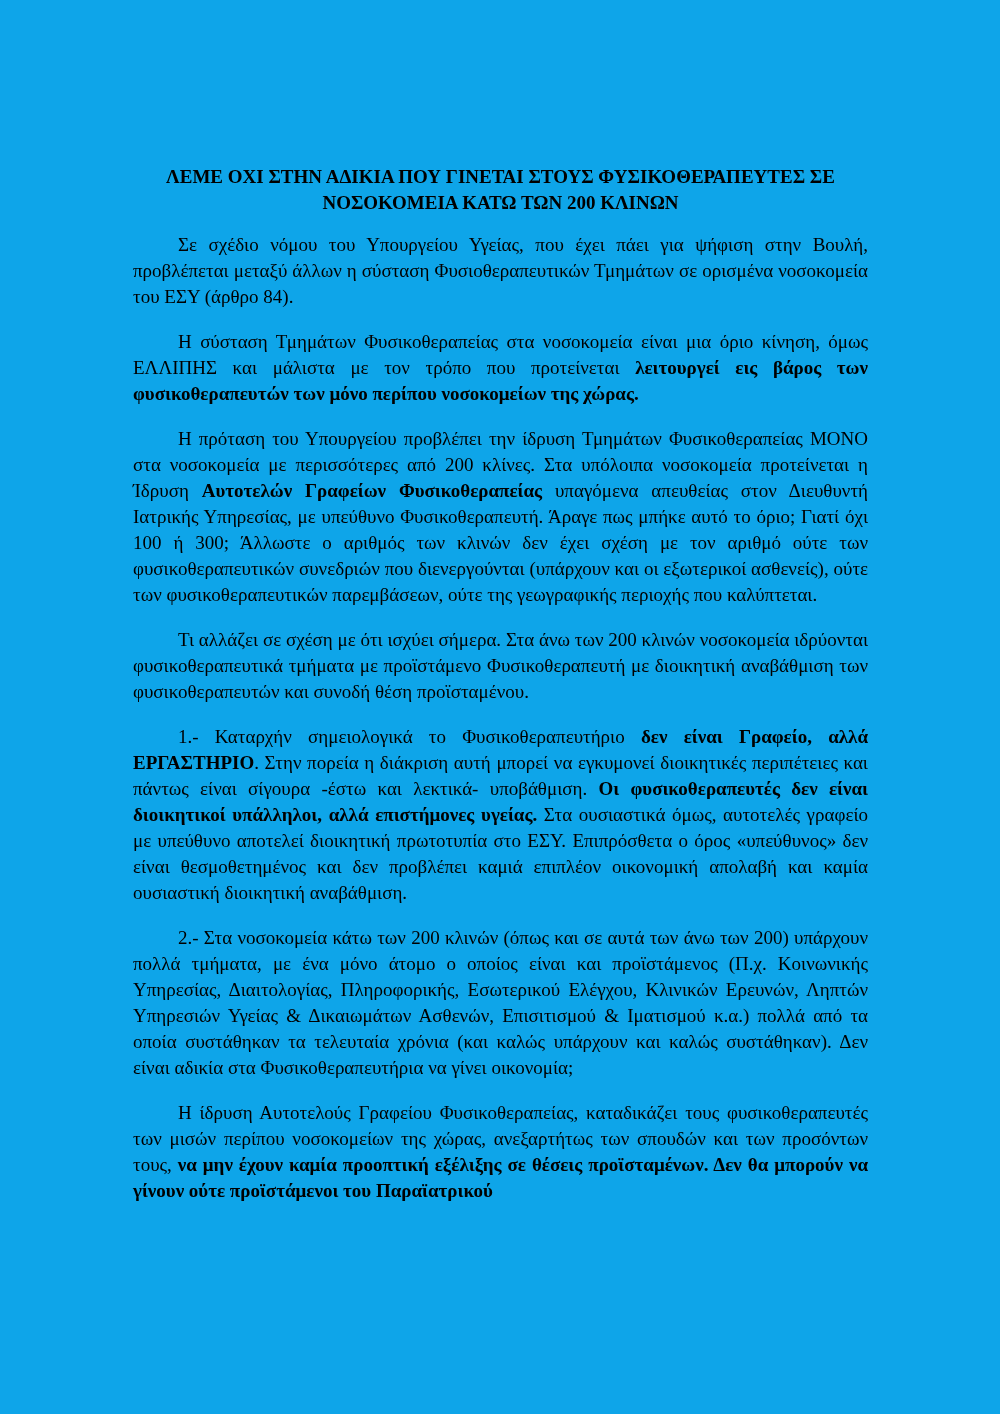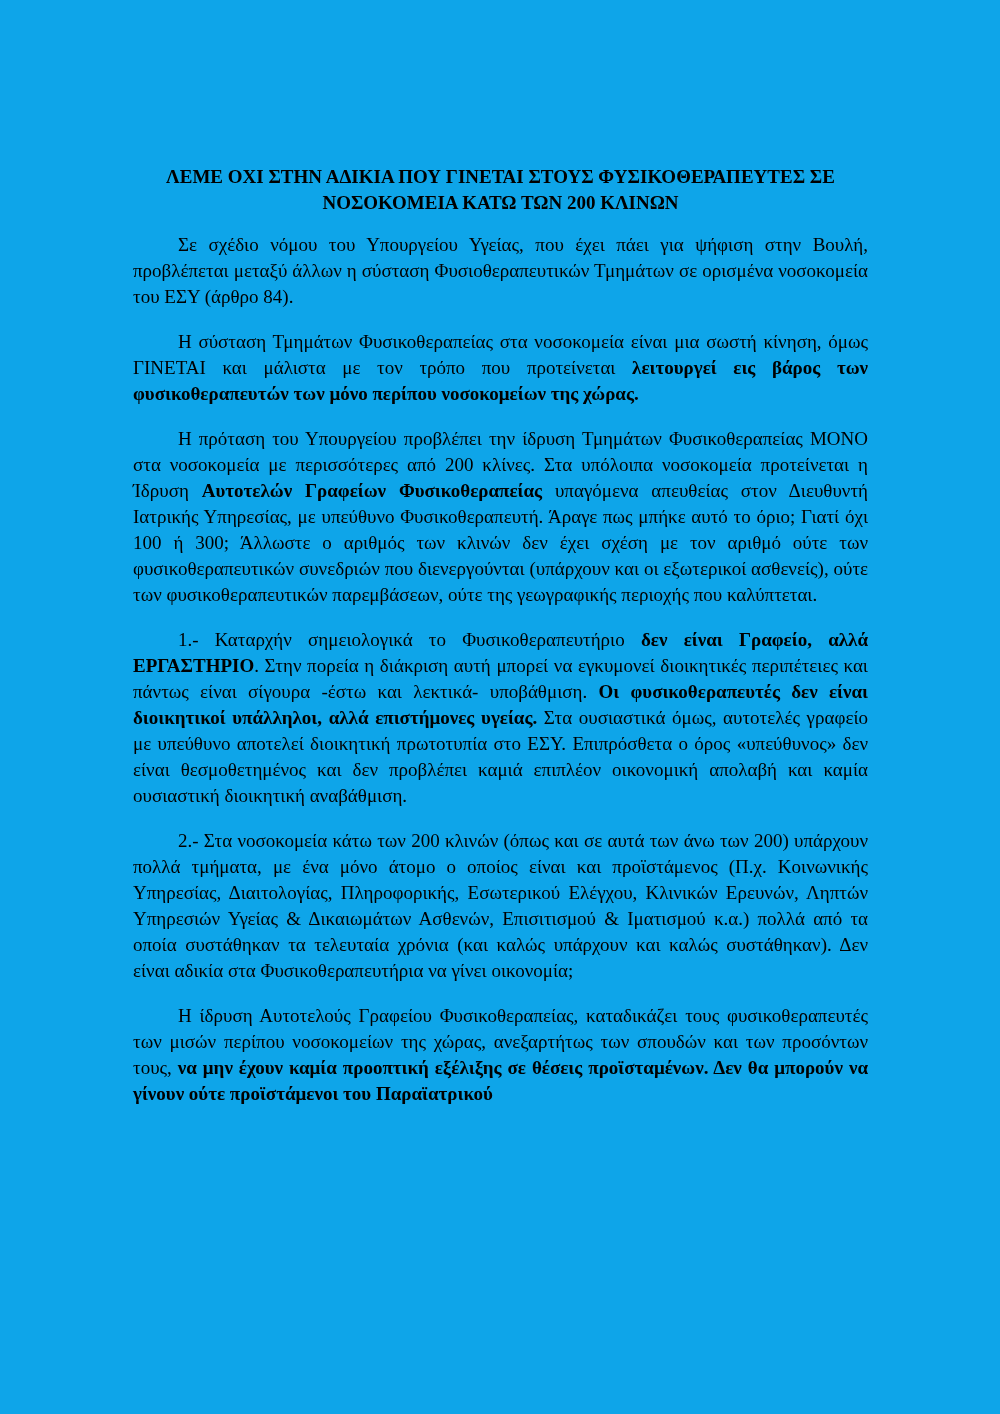--- a/index.html
+++ b/index.html
@@ -39,19 +39,20 @@
     font-weight: bold;
   }
 </style>
 </head>
 <body>
 
 <div class="page">
   <h1 class="doc-title">ΛΕΜΕ ΟΧΙ ΣΤΗΝ ΑΔΙΚΙΑ ΠΟΥ ΓΙΝΕΤΑΙ ΣΤΟΥΣ ΦΥΣΙΚΟΘΕΡΑΠΕΥΤΕΣ ΣΕ ΝΟΣΟΚΟΜΕΙΑ ΚΑΤΩ ΤΩΝ 200 ΚΛΙΝΩΝ</h1>
   <div class="doc-body">
       <p class="doc-par"><span>Σε σχέδιο νόμου του Υπουργείου Υγείας, που έχει πάει για ψήφιση στην Βουλή, προβλέπεται μεταξύ άλλων η σύσταση Φυσιοθεραπευτικών Τμημάτων σε ορισμένα νοσοκομεία του ΕΣΥ (άρθρο 84).</span></p>
-      <p class="doc-par"><span>Η σύσταση Τμημάτων Φυσικοθεραπείας στα νοσοκομεία είναι μια σωστή κίνηση, όμως ΓΙΝΕΤΑΙ και μάλιστα με τον τρόπο που προτείνεται </span><span class="run-bold">λειτουργεί εις βάρος των φυσικοθεραπευτών των μόνο περίπου νοσοκομείων της χώρας.</span></p>
+      <p class="doc-par"><span>Η σύσταση Τμημάτων Φυσικοθεραπείας στα νοσοκομεία είναι μια όριο κίνηση, όμως ΕΛΛΙΠΗΣ και μάλιστα με τον τρόπο που προτείνεται </span><span class="run-bold">λειτουργεί εις βάρος των φυσικοθεραπευτών των μόνο περίπου νοσοκομείων της χώρας.</span></p>
       <p class="doc-par"><span>Η πρόταση του Υπουργείου προβλέπει την ίδρυση Τμημάτων Φυσικοθεραπείας ΜΟΝΟ στα νοσοκομεία με περισσότερες από 200 κλίνες. Στα υπόλοιπα νοσοκομεία προτείνεται η Ίδρυση </span><span class="run-bold">Αυτοτελών Γραφείων Φυσικοθεραπείας</span><span> υπαγόμενα απευθείας στον Διευθυντή Ιατρικής Υπηρεσίας, με υπεύθυνο Φυσικοθεραπευτή. Άραγε πως μπήκε αυτό το όριο; Γιατί όχι 100 ή 300; Άλλωστε ο αριθμός των κλινών δεν έχει σχέση με τον αριθμό ούτε των φυσικοθεραπευτικών συνεδριών που διενεργούνται (υπάρχουν και οι εξωτερικοί ασθενείς), ούτε των φυσικοθεραπευτικών παρεμβάσεων, ούτε της γεωγραφικής περιοχής που καλύπτεται.</span></p>
+      <p class="doc-par"><span>Τι αλλάζει σε σχέση με ότι ισχύει σήμερα. Στα άνω των 200 κλινών νοσοκομεία ιδρύονται φυσικοθεραπευτικά τμήματα με προϊστάμενο Φυσικοθεραπευτή με διοικητική αναβάθμιση των φυσικοθεραπευτών και συνοδή θέση προϊσταμένου.</span></p>
       <p class="doc-par"><span>1.- Καταρχήν σημειολογικά το Φυσικοθεραπευτήριο </span><span class="run-bold">δεν είναι Γραφείο, αλλά ΕΡΓΑΣΤΗΡΙΟ</span><span>. Στην πορεία η διάκριση αυτή μπορεί να εγκυμονεί διοικητικές περιπέτειες και πάντως είναι σίγουρα -έστω και λεκτικά- υποβάθμιση. </span><span class="run-bold">Οι φυσικοθεραπευτές δεν είναι διοικητικοί υπάλληλοι, αλλά επιστήμονες υγείας.</span><span> Στα ουσιαστικά όμως, αυτοτελές γραφείο με υπεύθυνο αποτελεί διοικητική πρωτοτυπία στο ΕΣΥ. Επιπρόσθετα ο όρος «υπεύθυνος» δεν είναι θεσμοθετημένος και δεν προβλέπει καμιά επιπλέον οικονομική απολαβή και καμία ουσιαστική διοικητική αναβάθμιση.</span></p>
       <p class="doc-par"><span>2.- Στα νοσοκομεία κάτω των 200 κλινών (όπως και σε αυτά των άνω των 200) υπάρχουν πολλά τμήματα, με ένα μόνο άτομο ο οποίος είναι και προϊστάμενος (Π.χ. Κοινωνικής Υπηρεσίας, Διαιτολογίας, Πληροφορικής, Εσωτερικού Ελέγχου, Κλινικών Ερευνών, Ληπτών Υπηρεσιών Υγείας &amp; Δικαιωμάτων Ασθενών, Επισιτισμού &amp; Ιματισμού κ.α.) πολλά από τα οποία συστάθηκαν τα τελευταία χρόνια (και καλώς υπάρχουν και καλώς συστάθηκαν). Δεν είναι αδικία στα Φυσικοθεραπευτήρια να γίνει οικονομία;</span></p>
       <p class="doc-par"><span>Η ίδρυση Αυτοτελούς Γραφείου Φυσικοθεραπείας, καταδικάζει τους φυσικοθεραπευτές των μισών περίπου νοσοκομείων της χώρας, ανεξαρτήτως των σπουδών και των προσόντων τους, </span><span class="run-bold">να μην έχουν καμία προοπτική εξέλιξης σε θέσεις προϊσταμένων. Δεν θα μπορούν να γίνουν ούτε προϊστάμενοι του Παραϊατρικού</span></p>
     </div>
 </div>
 
 </body></html>

